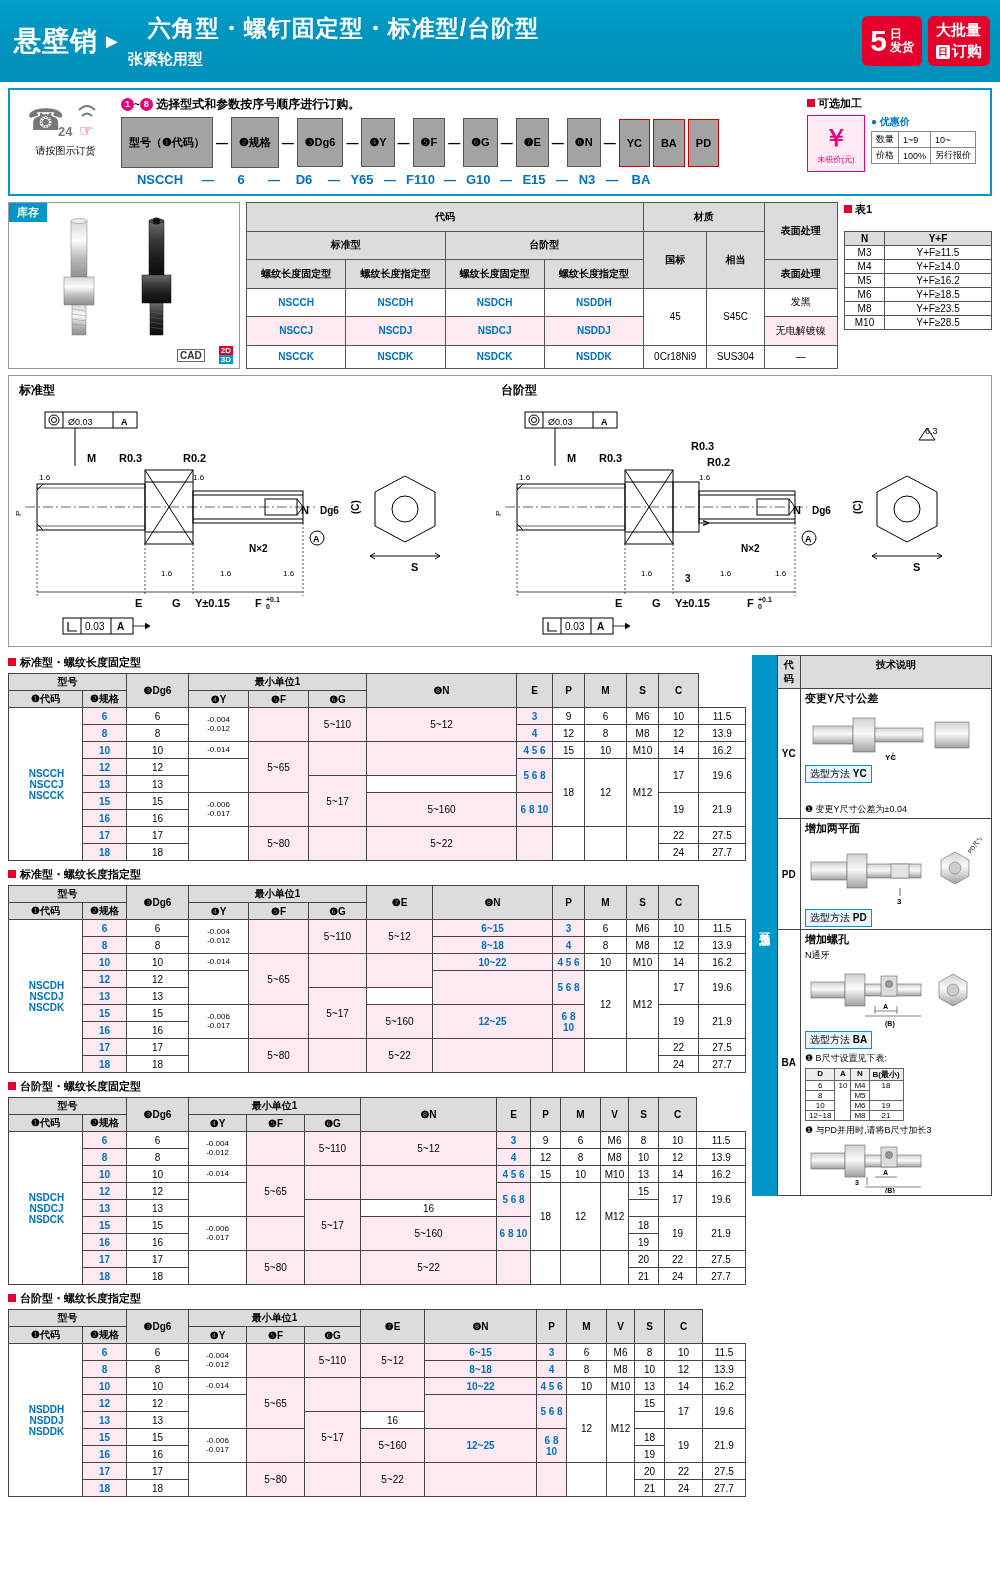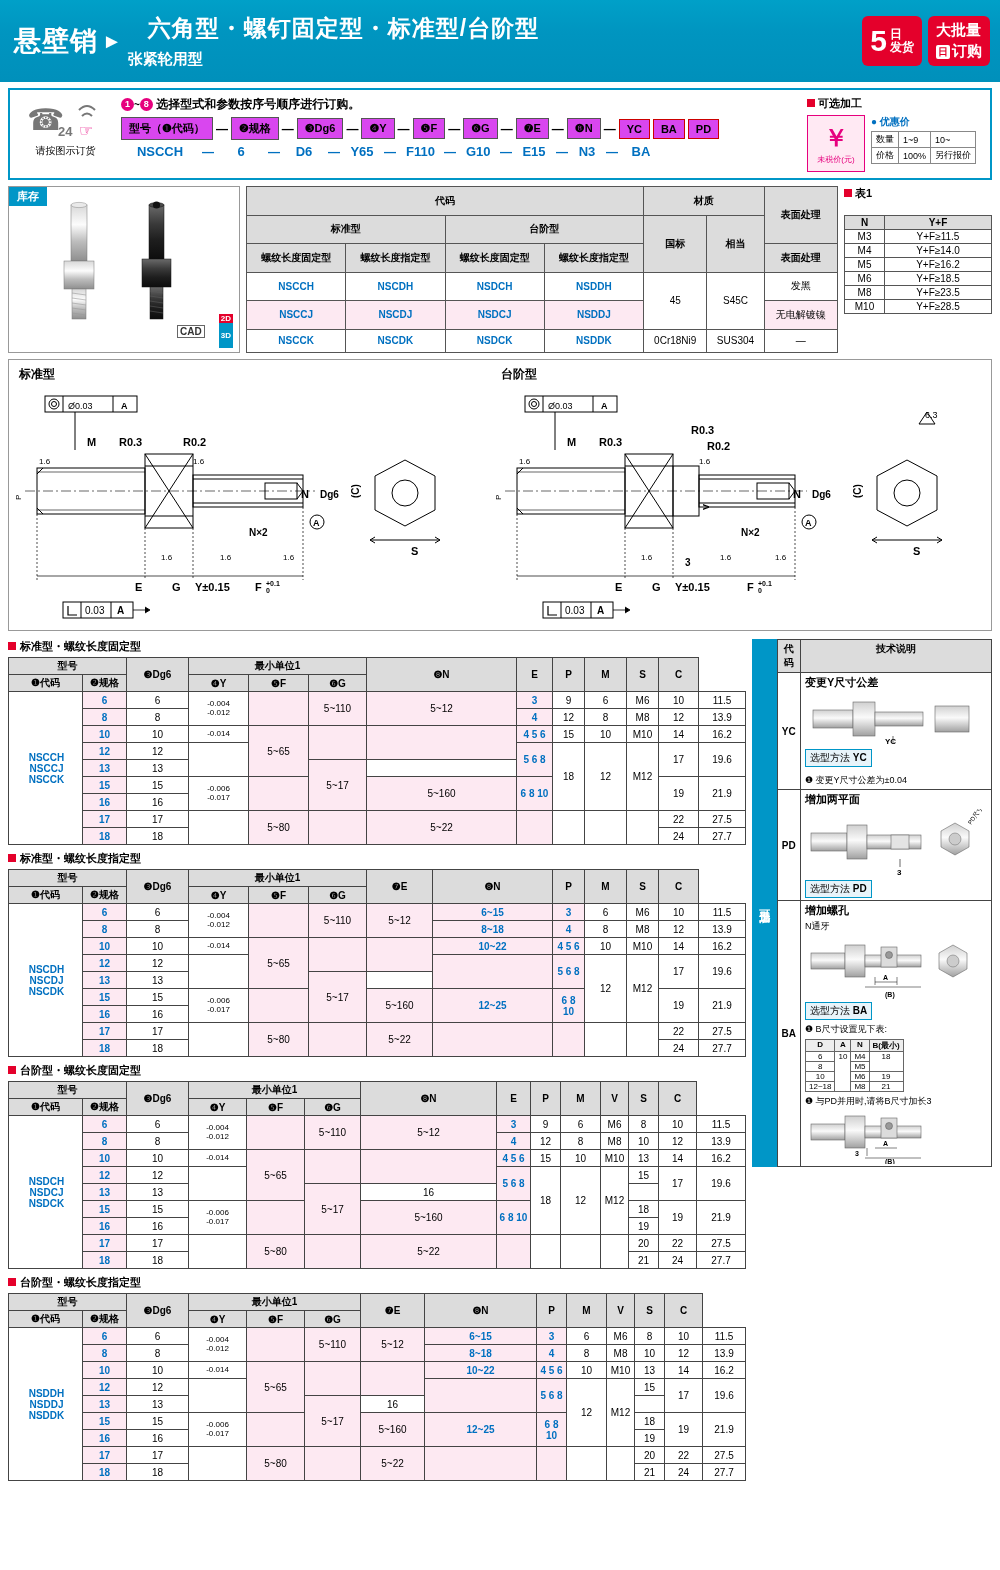--- a/index.html
+++ b/index.html
@@ -68,22 +68,22 @@
   .order-left .cap { font-size: 10px; color: #000; margin-top: 4px; }
   .order-main { flex: 1; }
   .order-note { font-size: 12px; font-weight: bold; margin-bottom: 4px; }
   .circ {
     display: inline-block; width: 13px; height: 13px; border-radius: 50%;
     background: #e6007e; color: #fff; font-size: 9px; text-align: center;
     line-height: 13px; font-weight: bold; vertical-align: middle;
   }
   .code-row { display: flex; align-items: center; gap: 3px; flex-wrap: nowrap; }
   .code-cell {
-    border: 1px solid #555; padding: 3px 7px; font-size: 11px; font-weight: bold;
-    background: #d946ef; white-space: nowrap;
+    border: 1px solid #555; padding: 17px 7px; font-size: 11px; font-weight: bold;
+    background: #a3a3a3; white-space: nowrap;
   }
   .code-cell.opt { border-color: #c00; }
   .dash { font-size: 12px; font-weight: bold; }
   .val-row { display: flex; align-items: center; gap: 3px; margin-top: 3px; color: #0070c0; font-weight: bold; font-size: 13px; }
   .val-cell { padding: 1px 7px; white-space: nowrap; text-align: center; }
   .order-right { width: 175px; font-size: 10px; }
   .opt-label { font-size: 11px; font-weight: bold; margin-bottom: 4px; }
   .sq { display:inline-block; width:8px;height:8px;background:#e4002b; margin-right:3px;}
   .yen-box { width: 58px; background: #ffe9f3; border: 1px solid #e6007e; text-align: center; padding: 6px 2px; }
   .yen-sym { font-size: 24px; color: #e6007e; font-weight: bold; }
@@ -93,21 +93,21 @@
   .price-hd { color: #0070c0; font-weight: bold; font-size: 10px; margin-bottom: 2px; }
 
   
   .spec-area { display: flex; margin: 6px 8px 0 8px; gap: 6px; }
   .img-box { width: 232px; border: 1px solid #999; position: relative; background: #fff; }
   .kucun { position: absolute; top: 0; left: 0; background: #0096c7; color: #fff;
            font-size: 11px; font-weight: bold; padding: 2px 8px; z-index: 3;}
   .cad-badge { position: absolute; bottom: 4px; right: 6px; display:flex; align-items:center; gap:14px;margin-top:36px;}
   .cad-badge .c { font-size: 10px; font-weight: bold; color: #333; border:1px solid #666; padding:0 2px;}
   .cad-badge .d { font-size: 8px; font-weight: bold; color: #fff; background:#e4002b; padding:0 2px; line-height:9px;}
-  .cad-badge .d2 { font-size: 8px; font-weight: bold; color: #fff; background:#0096c7; padding:8px 2px; line-height:9px;}
+  .cad-badge .d2 { font-size: 8px; font-weight: bold; color: #fff; background:#0096c7; padding:0 2px; line-height:9px;}
 
   table.grid { border-collapse: collapse; }
   table.grid td, table.grid th { border: 1px solid #555; padding: 1px 3px; text-align: center; font-size: 10px; }
   .th-gray { background: #dcdcdc; font-weight: bold; }
   .code-blue { color: #0070c0; font-weight: bold; font-size: 11px; }
   .row-pink { background: #fde9f2; }
 
   .t1-wrap { width: 148px; }
   .t1-title { font-size: 11px; font-weight: bold; margin-bottom: 14px; }
 
@@ -1130,21 +1130,21 @@
                 <rect x="8" y="18" width="40" height="18" fill="url(#g1)" stroke="#666" stroke-width="0.6"></rect>
                 <rect x="48" y="10" width="22" height="34" fill="url(#g1)" stroke="#666" stroke-width="0.6"></rect>
                 <rect x="70" y="20" width="48" height="14" fill="url(#g1)" stroke="#666" stroke-width="0.6"></rect>
                 <line x1="88" y1="44" x2="88" y2="52" stroke="#000" stroke-width="0.6"></line>
                 <text x="80" y="52" font-size="8" fill="#000" font-weight="bold">YC</text>
                 <rect x="130" y="14" width="34" height="26" fill="url(#g1)" stroke="#666" stroke-width="0.6"></rect>
               </svg>
               <div class="sel-box">
                 <span>选型方法</span>&nbsp;<b>YC</b>
               </div>
-              <div class="mini" style="margin-top:7px">❶ 变更Y尺寸公差为±0.04</div>
+              <div class="mini" style="margin-top:20px">❶ 变更Y尺寸公差为±0.04</div>
             </td>
           </tr>
 
           <tr>
             <td class="opt-code">PD</td>
             <td>
               <div class="opt-sub">增加两平面</div>
               <svg width="182" height="68" viewBox="0 0 182 68">
                 <defs>
                       <linearGradient id="g2" x1="0" y1="0" x2="0" y2="1">

